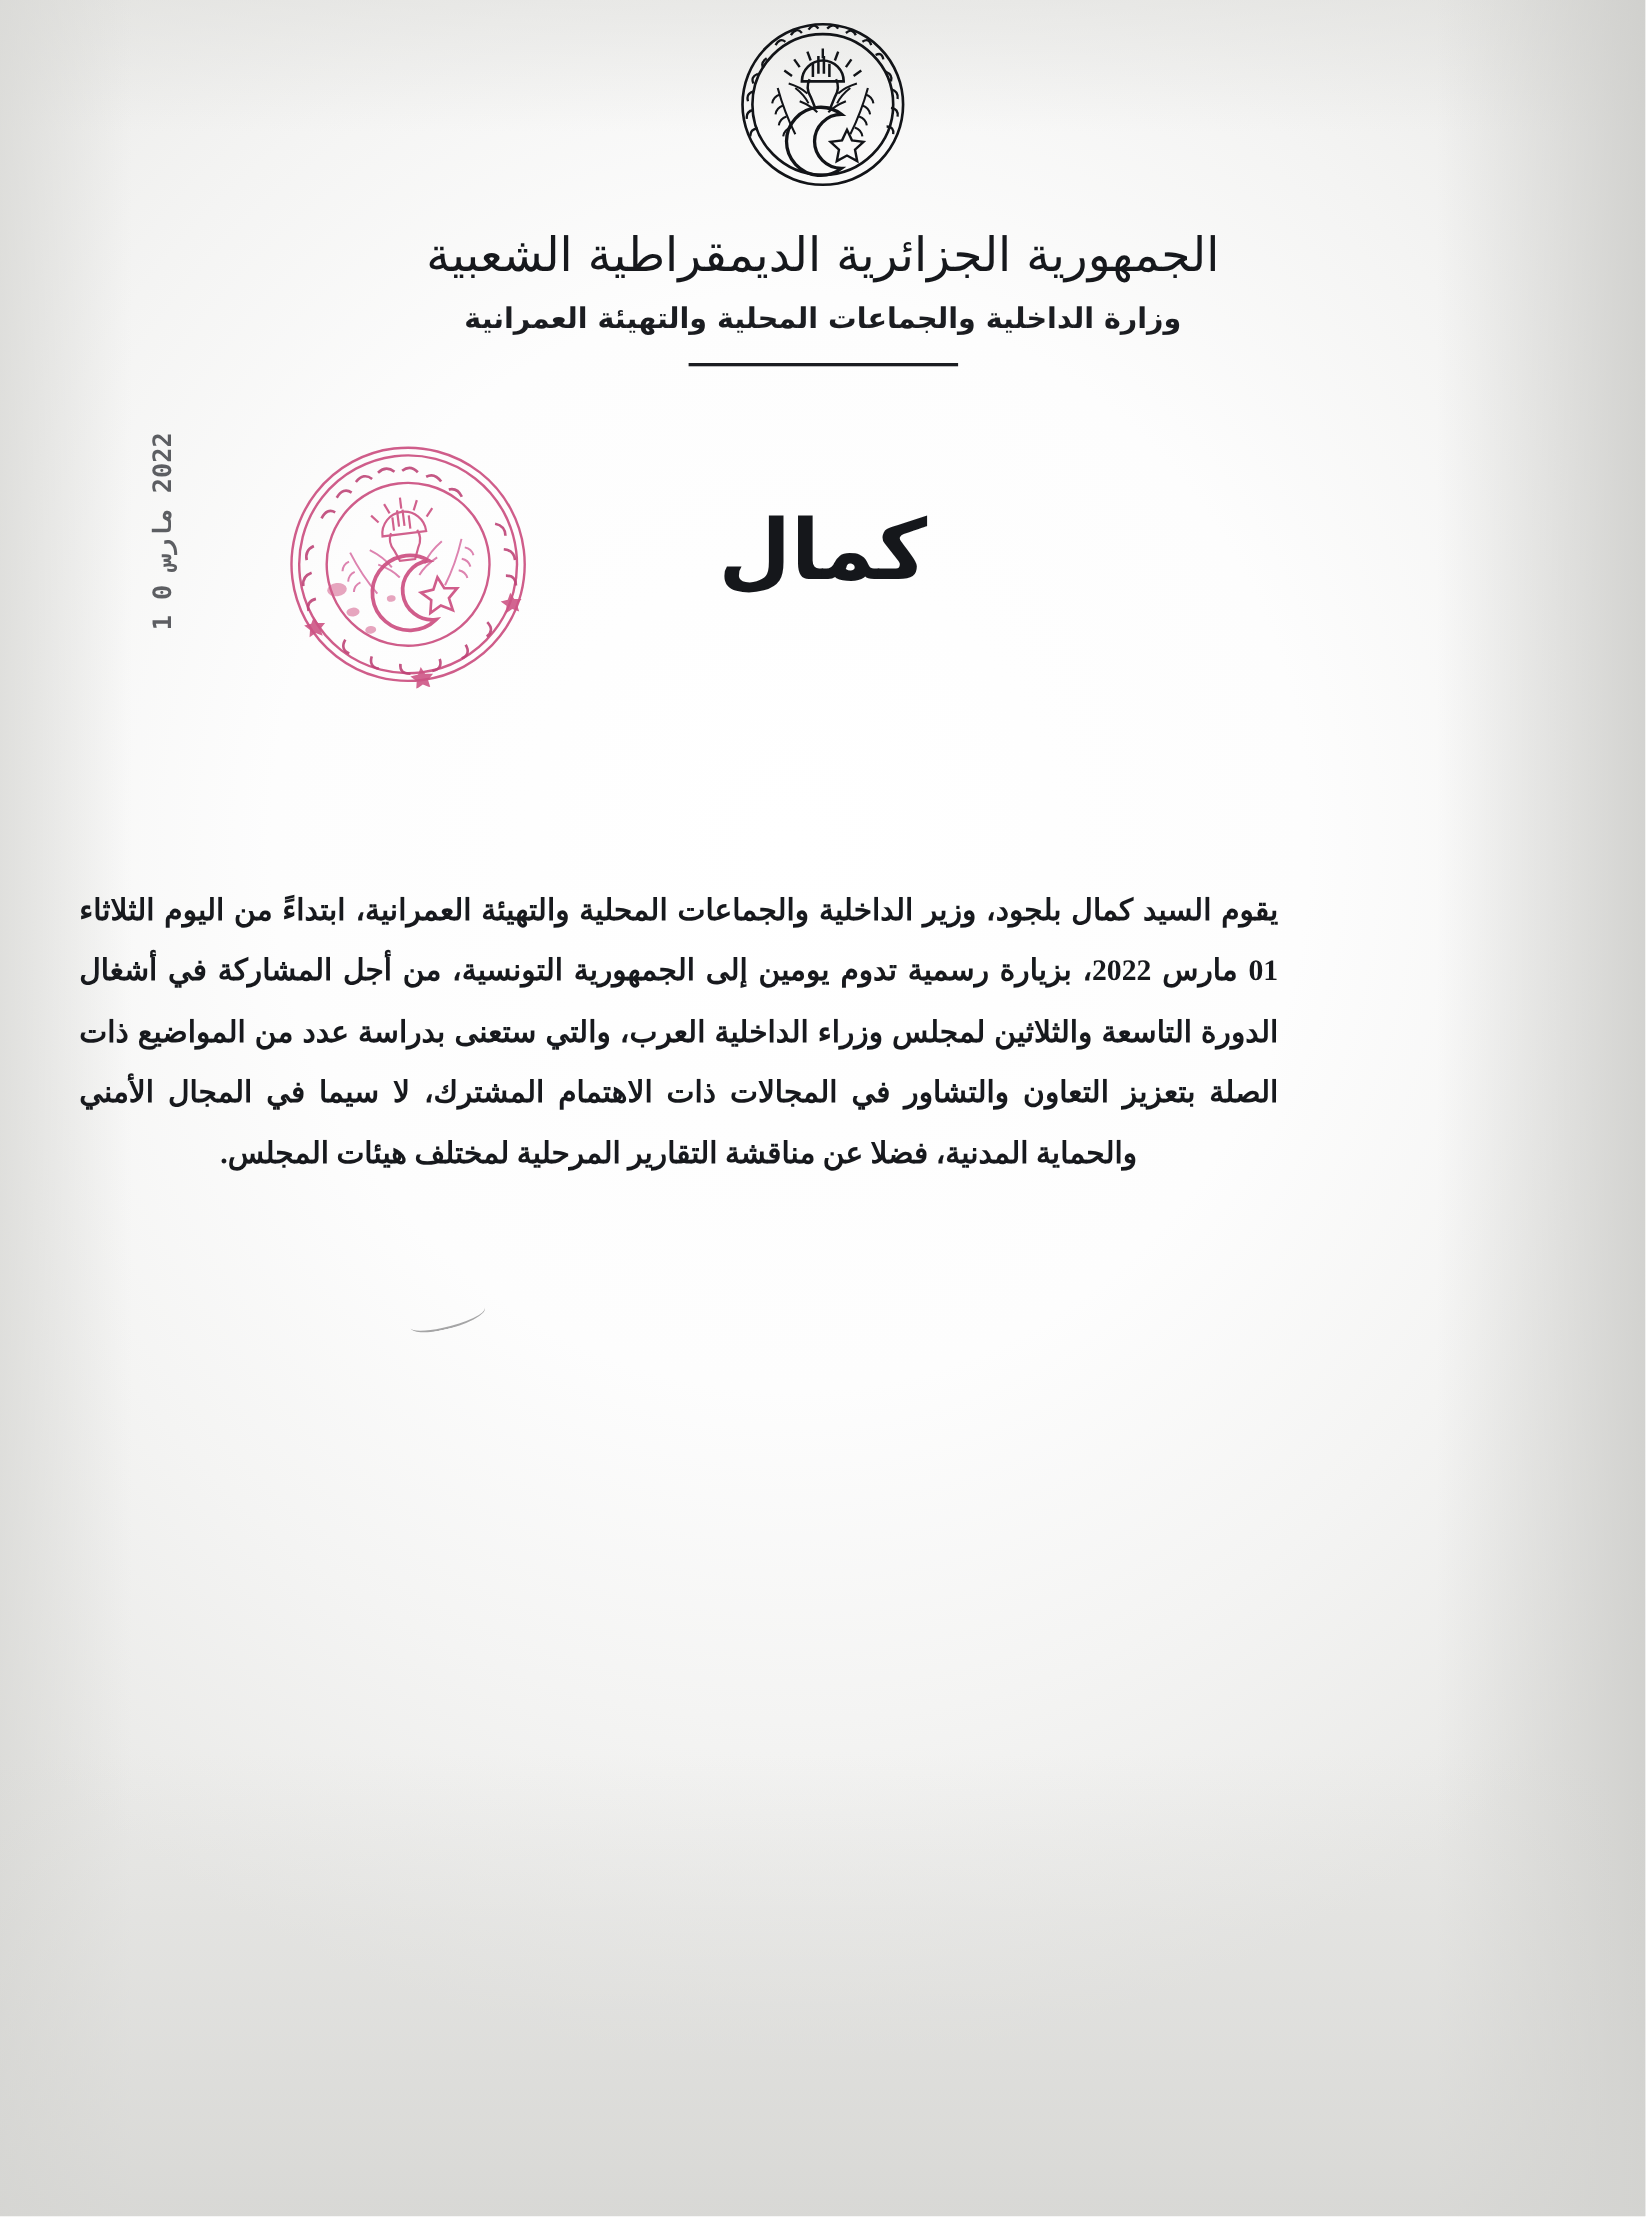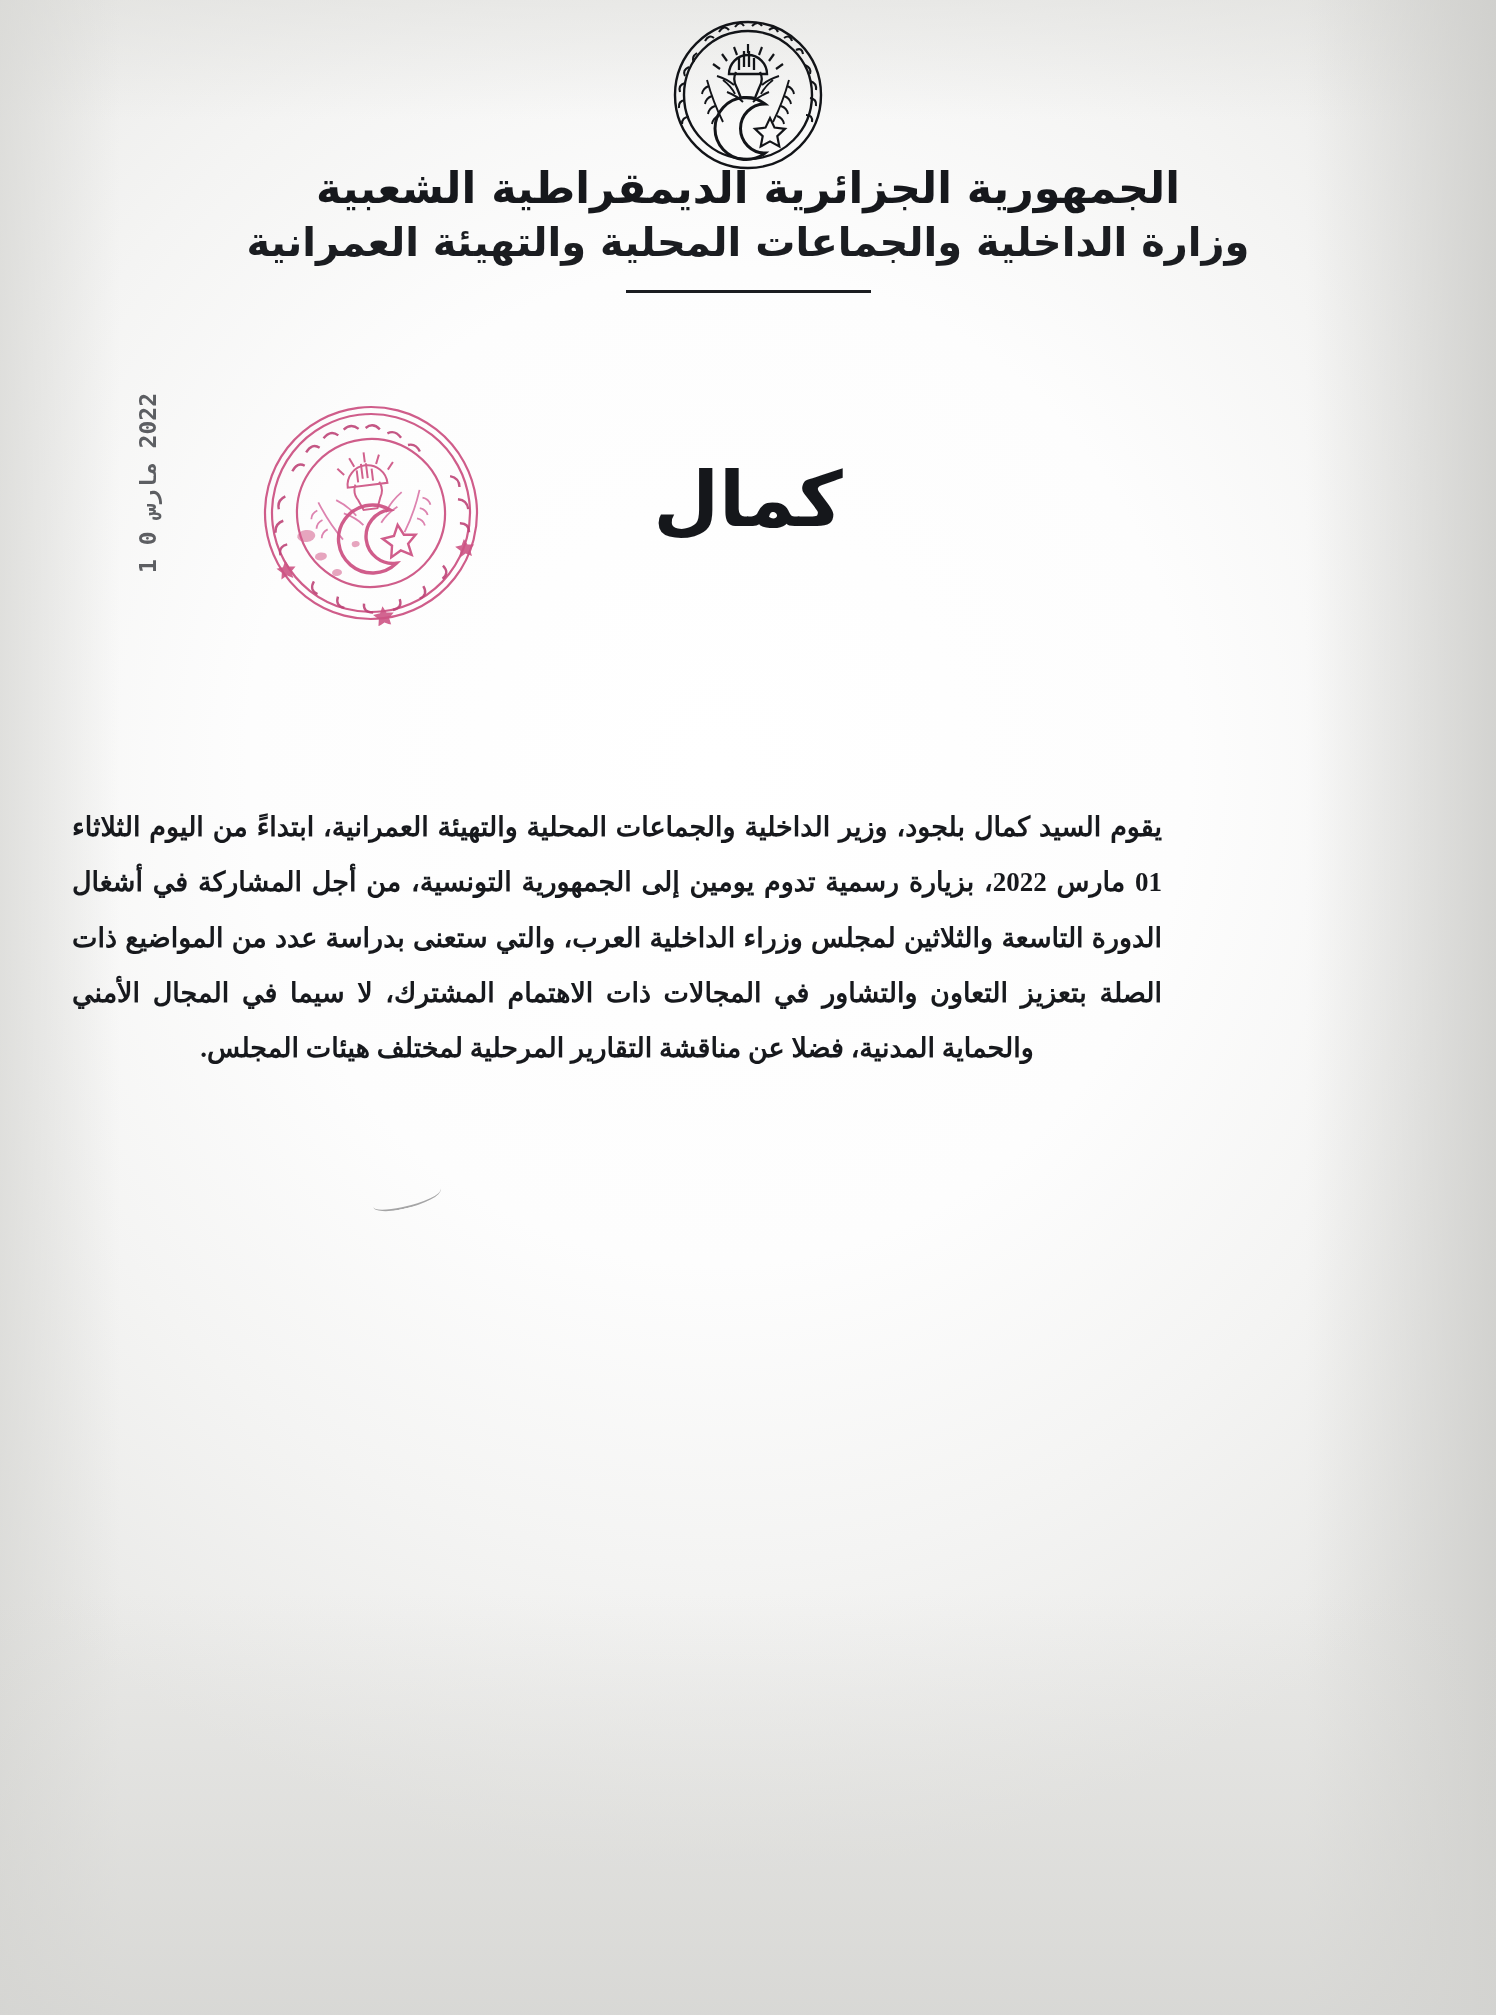--- a/index.html
+++ b/index.html
@@ -66,29 +66,31 @@
   .header-block {
     position: absolute;
     top: 162px;
     left: 0;
     width: 100%;
     text-align: center;
   }
   .republic-title {
     font-family: "DejaVu Sans", "Liberation Sans", sans-serif;
     font-size: 43px;
-    font-weight: 700;
+    font-weight: 400;
     color: #16181c;
     letter-spacing: -1px;
     line-height: 1.25;
     white-space: nowrap;
+    margin-top: 44px;
   }
   .ministry-title {
-    font-family: "DejaVu Sans", "Liberation Sans", sans-serif;
-    font-size: 40px;
+    margin-top: 14px;
+    font-family: "DejaVu Sans", "Liberation Sans", sans-serif;
+    font-size: 26px;
     font-weight: 600;
     color: #1b1d21;
     line-height: 1.3;
     white-space: nowrap;
   }
   .header-rule {
     margin: 22px auto 0 auto;
     width: 245px;
     height: 3px;
     background: #1b1d21;

